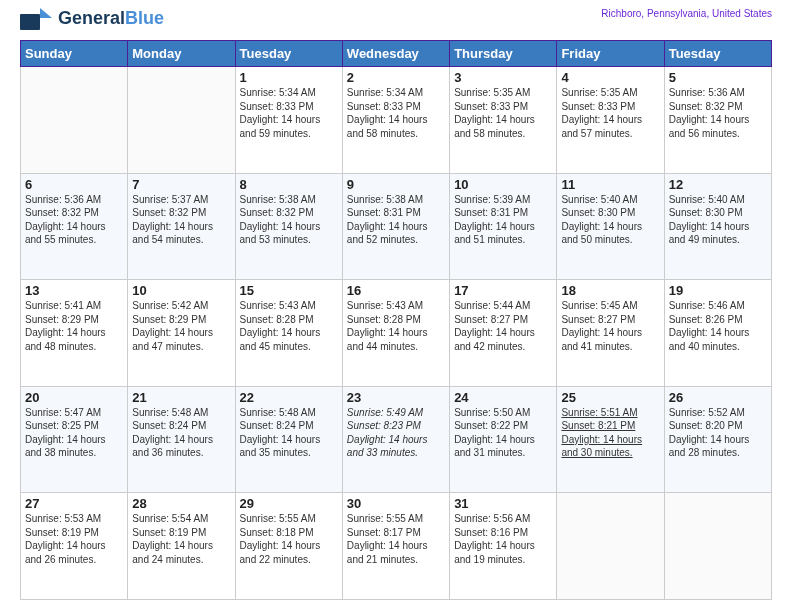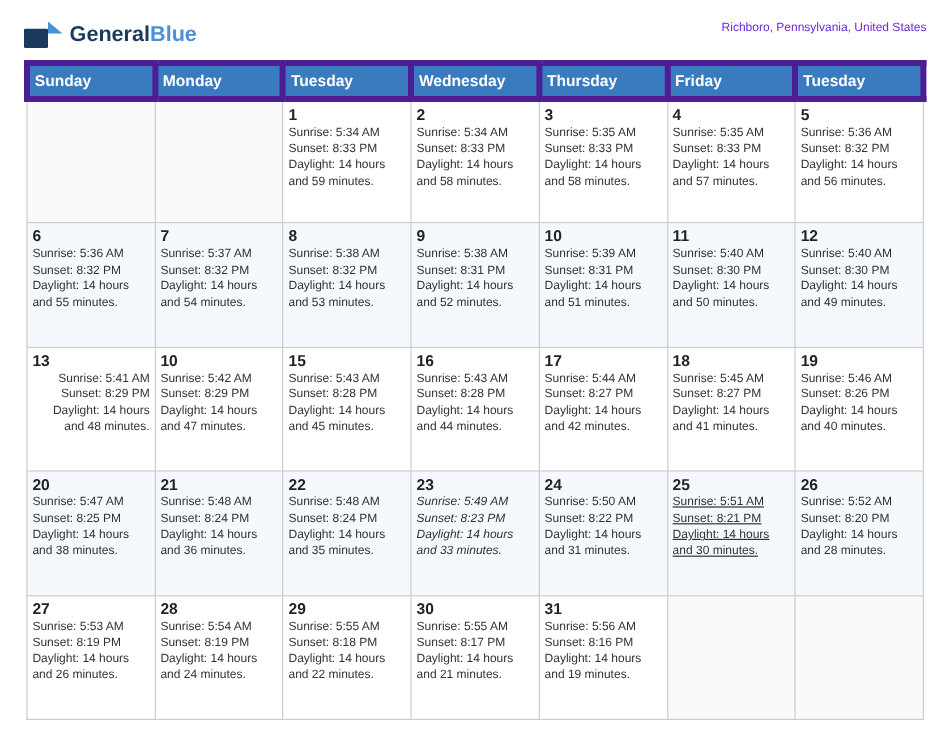--- a/index.html
+++ b/index.html
@@ -6,21 +6,21 @@
     body {
       font-family: Arial, sans-serif;
       background: #fff;
       width: 792px;
       height: 612px;
       overflow: hidden;
     }
     .page {
       width: 792px;
       height: 612px;
-      padding: 18px 20px 12px 20px;
+      padding: 8px 20px 12px 20px;
       display: flex;
       flex-direction: column;
     }
     .header {
       display: flex;
       justify-content: space-between;
       align-items: flex-start;
       margin-bottom: 10px;
     }
     .logo {
@@ -52,21 +52,21 @@
       width: 100%;
       table-layout: fixed;
     }
     .calendar th {
       background-color: #3a7abf;
       color: #fff;
       font-size: 13px;
       font-weight: bold;
       padding: 5px 4px;
       text-align: left;
-      border: 5px solid #4c1d95;
+      border: 1px solid #4c1d95;
     }
     .calendar td {
       vertical-align: top;
       border: 1px solid #ccc;
       padding: 3px 4px;
       font-size: 10.5px;
       color: #222;
       background: #fff;
       height: 88px;
     }
@@ -211,21 +211,21 @@
             <span class="day-num">12</span>
             <div class="day-info" style="white-space: pre-line;">Sunrise: 5:40 AM
 Sunset: 8:30 PM
 Daylight: 14 hours
 and 49 minutes.</div>
           </td>
         </tr>
         <tr>
           <td>
             <span class="day-num">13</span>
-            <div class="day-info" style="white-space: pre-line; text-align: right;">Sunrise: 5:41 AM
+            <div class="day-info" style="white-space: pre-line;">Sunrise: 5:41 AM
 Sunset: 8:29 PM
 Daylight: 14 hours
 and 48 minutes.</div>
           </td>
           <td>
             <span class="day-num">10</span>
             <div class="day-info" style="white-space: pre-line;">Sunrise: 5:42 AM
 Sunset: 8:29 PM
 Daylight: 14 hours
 and 47 minutes.</div>

